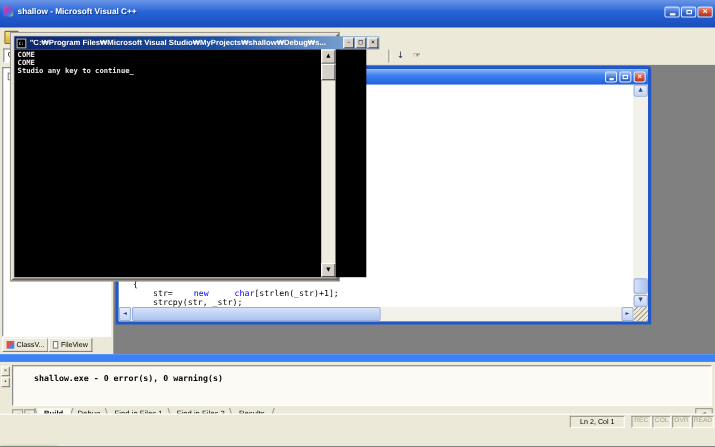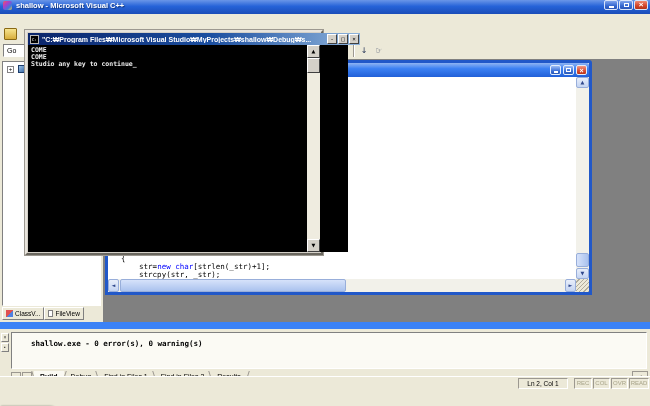--- a/index.html
+++ b/index.html
@@ -5,21 +5,21 @@
   * { margin:0; padding:0; box-sizing:border-box; }
   html,body { background:#555; }
   .screen {
     position:relative; width:650px; height:406px; overflow:hidden;
     background:#ECE9D8; font-family:"Liberation Sans", sans-serif;
     -webkit-font-smoothing:antialiased;
   }
   .abs { position:absolute; }
 
   
-  .xp-titlebar { left:0; top:0; width:650px; height:14px;
+  .xp-titlebar { left:0; top:0; width:650px; height:25px;
     background:linear-gradient(180deg,#6A96E8 0%,#2663D8 45%,#1A4CB8 100%);
     display:flex; align-items:center; padding:0 2px 4px 3px; }
   .vc-icon { width:9px; height:9px; border-radius:2px;
     background:linear-gradient(135deg,#F05A5A 0%,#B03CC8 35%,#3C78E0 70%,#F0C83C 100%); }
   .xp-title { font-size:7.5px; font-weight:bold; color:#fff; margin-left:4px;
     text-shadow:1px 1px 1px rgba(0,0,0,.4); white-space:nowrap; }
   .xp-btns { margin-left:auto; display:flex; gap:1px; }
   .xpb { width:14px; height:10px; border-radius:2px; border:1px solid #D8E4FA;
     background:linear-gradient(180deg,#7FA3EC,#3467D0 60%,#2B56B8);
     display:flex; align-items:center; justify-content:center; color:#fff; }
@@ -74,38 +74,38 @@
   .eb { width:11px; height:10px; border-radius:2px; border:1px solid #E4EEFC;
     background:linear-gradient(180deg,#9CBCF5,#3E72D8 60%,#2858B8);
     display:flex; align-items:center; justify-content:center; color:#fff; }
   .eb.close { background:linear-gradient(180deg,#F09A86,#DC5035 55%,#B83318); }
   .eg-min { width:4px; height:2px; background:#fff; margin-top:4px; }
   .eg-max { width:5px; height:4px; border:1px solid #fff; }
   .eg-x { font-size:7px; line-height:7px; font-weight:bold; }
   .ebody { position:absolute; left:0; top:14px; width:468px; height:202px; background:#fff; overflow:hidden; }
   .code { position:absolute; left:13px; top:170px; font-family:"DejaVu Sans Mono",monospace;
     font-size:7.5px; line-height:8px; white-space:pre; color:#000; }
-  .code .kw { color:#0000FF; }
+  .code .kw { color:#0000FF;margin-left:19px; }
   .evscroll { position:absolute; right:0; top:14px; width:13px; height:202px; background:#F2F1EA; }
   .xpsa { position:absolute; left:0; width:13px; height:11px;
     background:linear-gradient(180deg,#E8EEFA,#C4D4F2); border:1px solid #98AEDA; border-radius:2px;
     font-size:5px; text-align:center; line-height:9px; color:#30488C; font-family:"DejaVu Sans",sans-serif; }
   .ethumb { position:absolute; left:0; bottom:12px; width:13px; height:14px; border-radius:2px;
     background:linear-gradient(90deg,#D6E2FA,#AAC2EE); border:1px solid #98AEDA; }
   .ehscroll { position:absolute; left:0; top:216px; width:468px; height:13px; background:#F2F1EA; }
   .xpsh { position:absolute; top:0; width:11px; height:13px;
     background:linear-gradient(180deg,#E8EEFA,#C4D4F2); border:1px solid #98AEDA; border-radius:2px;
     font-size:5px; text-align:center; line-height:11px; color:#30488C; font-family:"DejaVu Sans",sans-serif; }
   .ehthumb { position:absolute; left:12px; top:0; width:226px; height:13px; border-radius:2px;
     background:linear-gradient(180deg,#D6E2FA,#AAC2EE); border:1px solid #98AEDA; }
   .egrip { position:absolute; right:0; top:216px; width:13px; height:13px; background:#ECE9D8;
     background-image:repeating-linear-gradient(135deg,transparent 0 2px,#B0AC9C 2px 3px); }
 
   
-  .console { left:25px; top:30px; width:298px; height:225px; background:#D4D0C8;
+  .console { left:10px; top:30px; width:298px; height:225px; background:#D4D0C8;
     border:2px solid; border-color:#E8E4DC #6A675F #6A675F #E8E4DC;
     box-shadow:0 0 0 1px #9C9890; z-index:10; }
   .ctitle { position:absolute; left:1px; top:1px; width:332px; height:12px;
     background:linear-gradient(90deg,#0A246A 0%,#1C4FA0 55%,#8FB4DC 100%);
     display:flex; align-items:center; padding:0 1px 0 2px; }
   .c-ico { width:9px; height:9px; background:#000; border:1px solid #B8B8B8;
     color:#fff; font-size:4px; line-height:7px; padding-left:1px; flex:none;
     font-family:"DejaVu Sans Mono",monospace; }
   .c-text { font-size:7px; font-weight:bold; color:#fff; margin-left:3px;
     white-space:nowrap; overflow:hidden; flex:1; }

